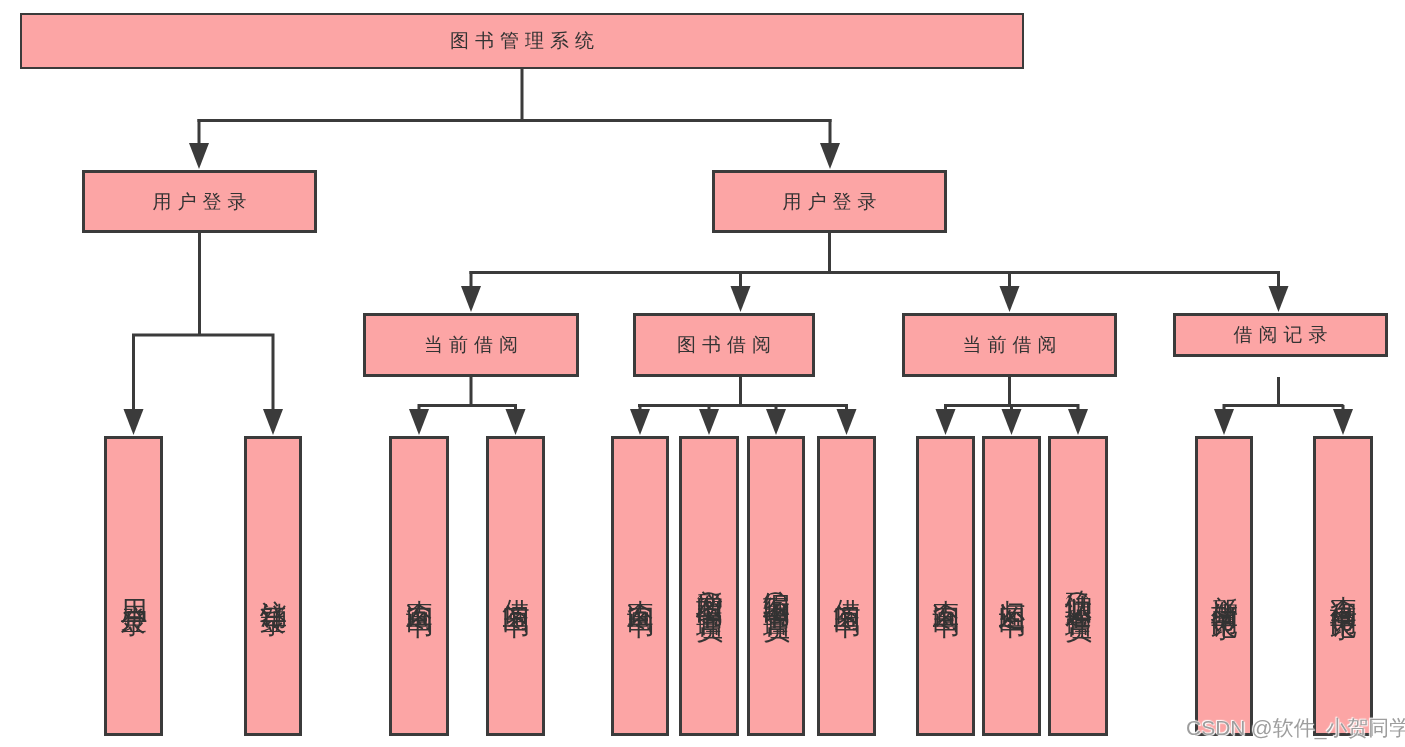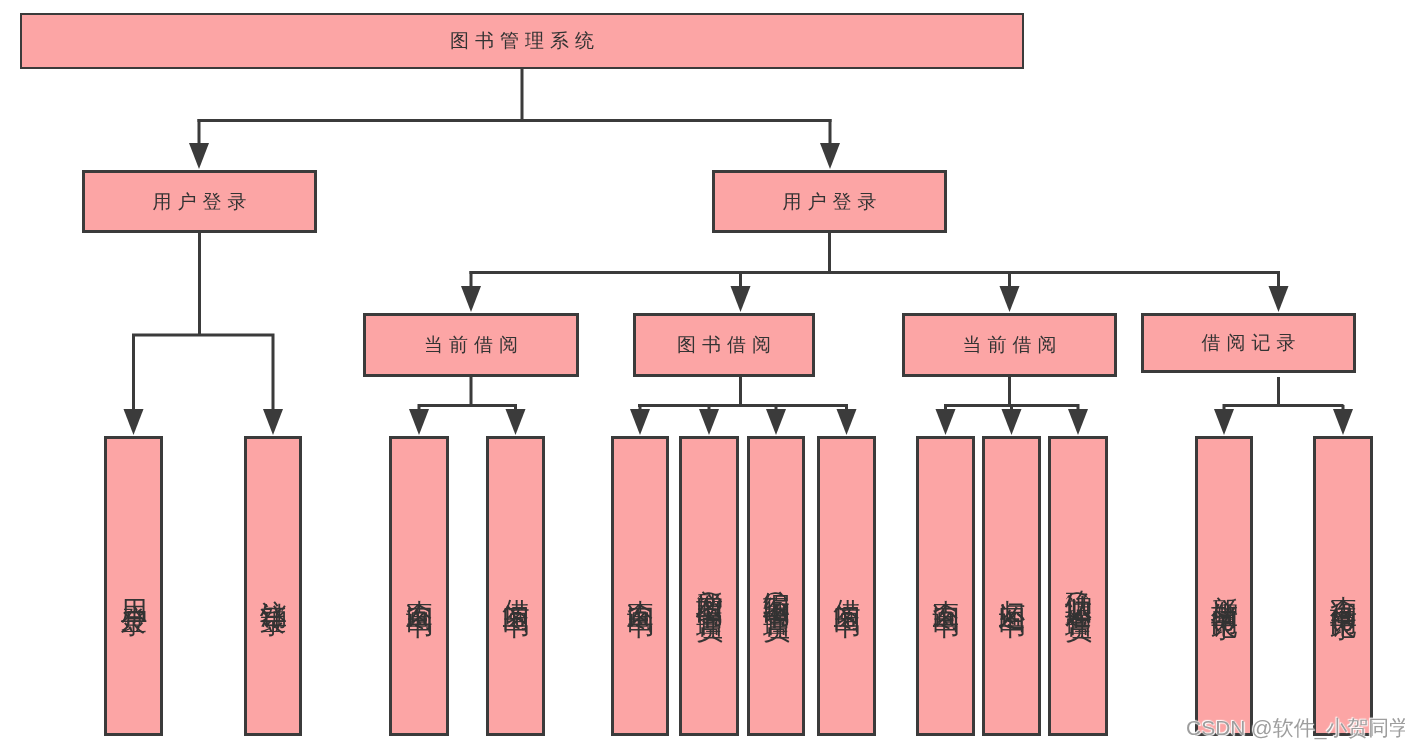--- a/index.html
+++ b/index.html
@@ -114,21 +114,21 @@
 
   <div class="node" style="left:363px;top:313px;width:216px;height:64px">
     <span class="hlabel">当前借阅</span>
   </div>
   <div class="node" style="left:633px;top:313px;width:182px;height:64px">
     <span class="hlabel">图书借阅</span>
   </div>
   <div class="node" style="left:902px;top:313px;width:215px;height:64px">
     <span class="hlabel">当前借阅</span>
   </div>
-  <div class="node" style="left:1141px;top:313px;width:215px;height:60px">
+  <div class="node" style="left:1173px;top:313px;width:215px;height:44px">
     <span class="hlabel">借阅记录</span>
   </div>
 
   <div class="node" style="left:104px;top:436px;width:59px;height:300px">
     <span class="vlabel">用户登录</span>
   </div>
   <div class="node" style="left:244px;top:436px;width:58px;height:300px">
     <span class="vlabel">注销登录</span>
   </div>
 

